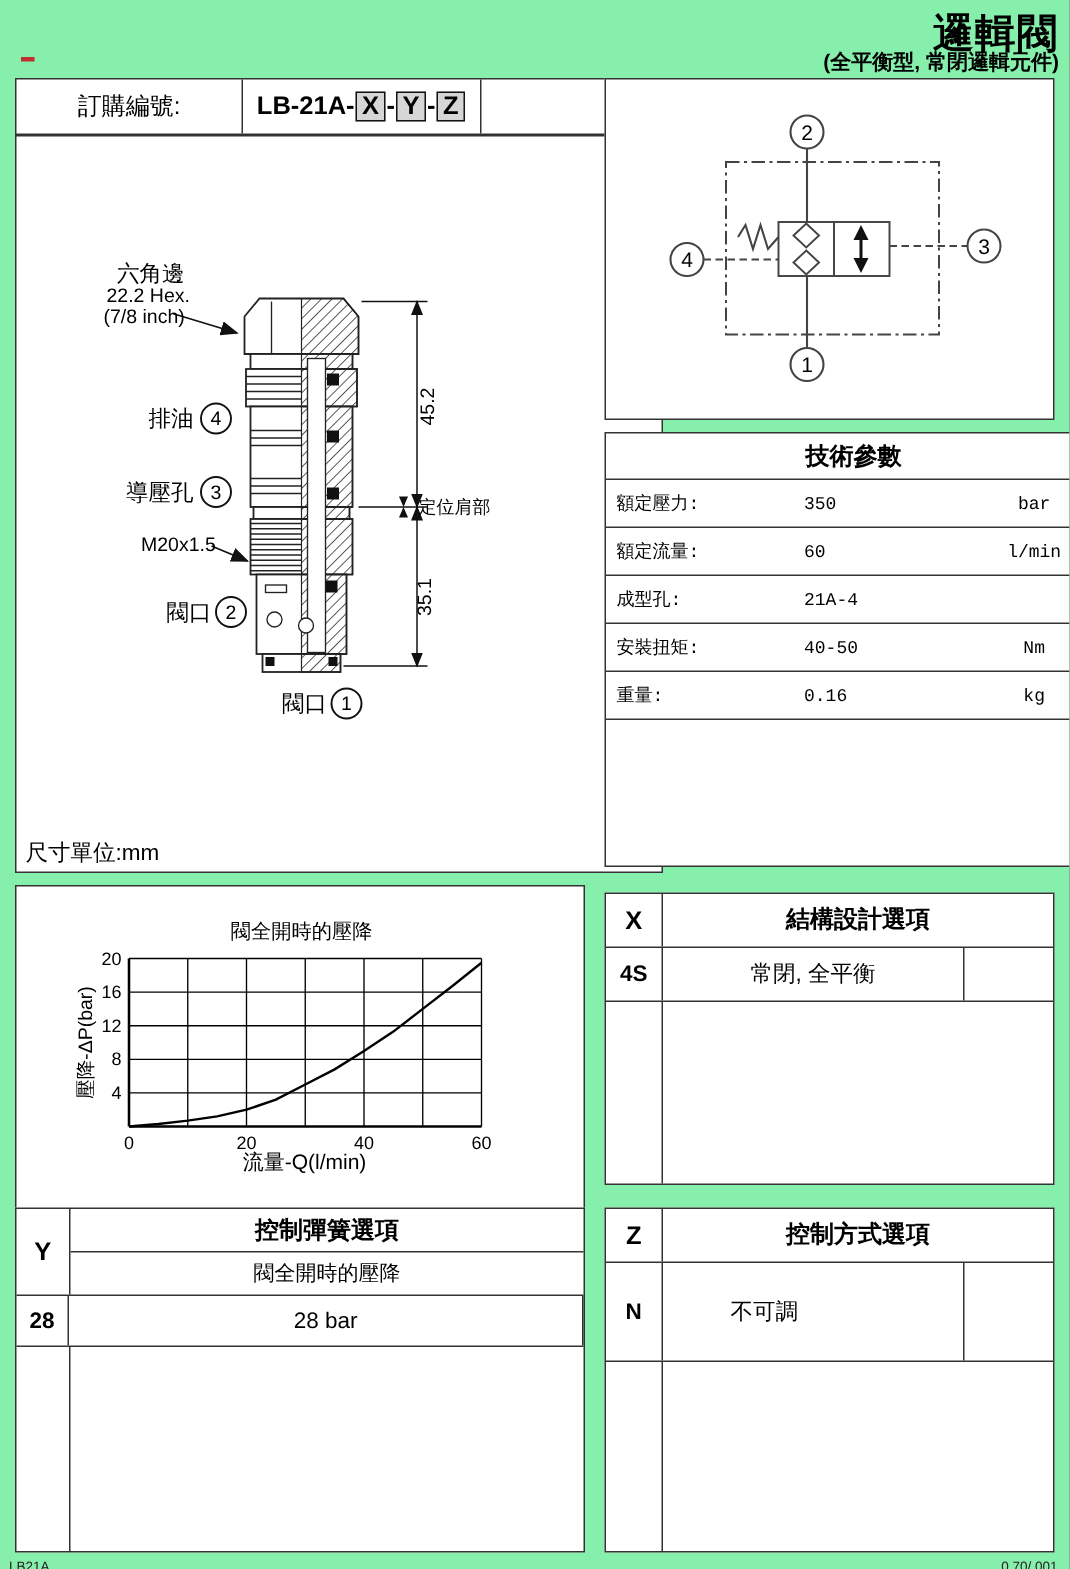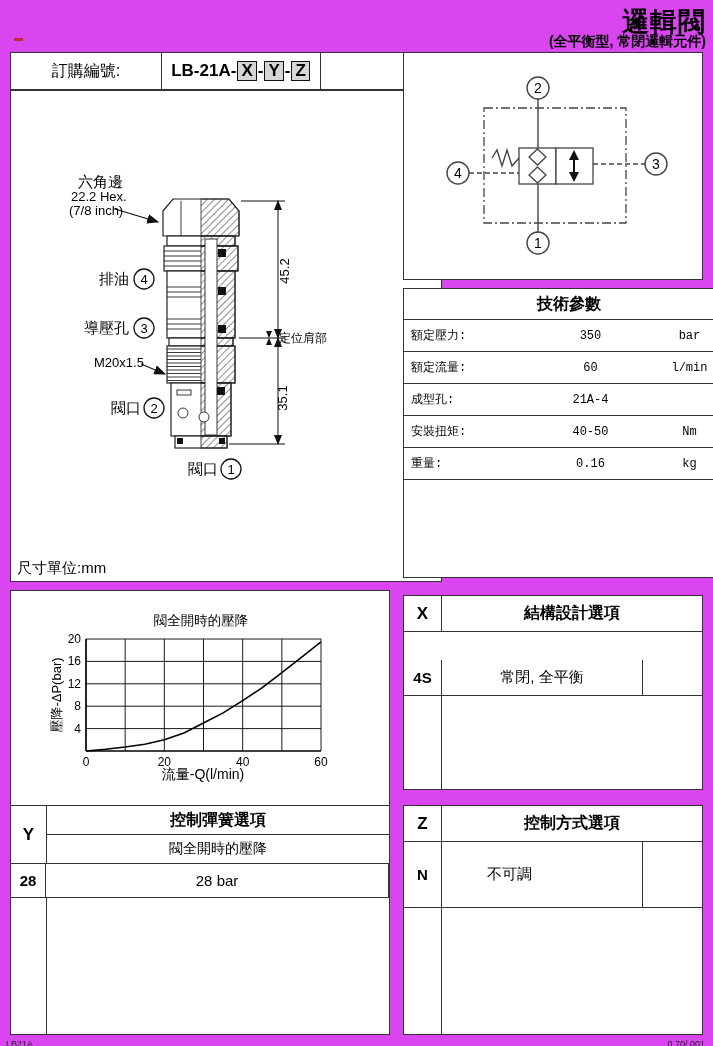--- a/index.html
+++ b/index.html
@@ -1,16 +1,16 @@
 <!DOCTYPE html>
 <html><head>
 <meta charset="utf-8">
 <style>
   html,body{margin:0;padding:0;background:#888;}
-  .page{position:relative;width:713px;height:1046px;background:#d946ef;overflow:hidden;
+  .page{position:relative;width:713px;height:1046px;background:#86efac;overflow:hidden;
         font-family:"Liberation Sans",sans-serif;color:#000;}
   .box{position:absolute;border:1px solid #333;background:#fff;box-sizing:border-box;}
   
   .pg-title{position:absolute;top:4px;right:7px;font-size:27px;font-weight:bold;letter-spacing:1px;}
   .pg-subtitle{position:absolute;top:33px;right:7px;font-size:14px;font-weight:bold;}
   .red-mark{position:absolute;left:14px;top:38px;width:9px;height:3px;background:#c03030;}
   
   .order{left:10px;top:52px;width:432px;height:38px;display:flex;}
   .order-label{flex:0 0 150px;border-right:1px solid #333;display:flex;align-items:center;justify-content:center;font-size:16px;}
   .order-code{flex:0 0 158px;border-right:1px solid #333;display:flex;align-items:center;justify-content:center;font-size:17px;font-weight:bold;}
@@ -19,21 +19,21 @@
   
   .drawbox{left:10px;top:90px;width:432px;height:492px;}
   .chartbox{left:10px;top:590px;width:380px;height:224px;}
   
   .symbox{left:403px;top:52px;width:300px;height:228px;}
   .tech{left:403px;top:288px;width:332px;height:290px;font-family:Liberation Mono, monospace;}
   .tech-header{height:30px;border-bottom:1px solid #333;display:flex;align-items:center;justify-content:center;
                font-size:16px;font-weight:bold;}
   .tech-row{height:31px;border-bottom:1px solid #333;display:flex;align-items:center;font-size:12px;}
   .t-label{flex:0 0 40%;padding-left:7px;box-sizing:border-box;}
-  .t-value{flex:0 0 33%;text-align:center;}
+  .t-value{flex:0 0 33%;text-align:left;}
   .t-unit{flex:1;text-align:center;}
   
   .opt{display:flex;flex-direction:column;}
   .opt-hrow{display:flex;border-bottom:1px solid #333;}
   .opt-code{border-right:1px solid #333;display:flex;align-items:center;justify-content:center;font-weight:bold;}
   .opt-title{flex:1;display:flex;align-items:center;justify-content:center;font-size:16px;font-weight:bold;}
   .opt-sub{flex:1;display:flex;align-items:center;justify-content:center;font-size:14px;}
   .opt-drow{display:flex;border-bottom:1px solid #333;}
   .opt-desc{display:flex;align-items:center;font-size:15px;}
   .opt-endcell{border-left:1px solid #333;}
@@ -278,21 +278,21 @@
         <text x="70" y="52" text-anchor="end" font-size="12">20</text>
         <polyline points="75,160 94.58333333333333,158.32 114.16666666666666,156.08 133.75,153.28 153.33333333333331,148.8 172.91666666666669,142.07999999999998 192.5,132 212.08333333333334,121.92 231.66666666666666,109.6 251.25,96.72 270.83333333333337,81.60000000000001 290.41666666666663,66.48 310,50.8" fill="none" stroke="#000" stroke-width="1.6"></polyline>
       </svg>
   </div>
 
   <div class="box opt xtab">
     <div class="opt-hrow" style="height:35px;">
       <div class="opt-code" style="width:37px;font-size:17px;">X</div>
       <div class="opt-title">結構設計選項</div>
     </div>
-    <div class="opt-drow" style="height:35px;margin-top:28px;">
+    <div class="opt-drow" style="height:35px;">
       <div class="opt-code" style="width:37px;font-size:15px;">4S</div>
       <div class="opt-desc" style="width:200px;justify-content:center;">常閉, 全平衡</div>
       <div class="opt-endcell" style="flex:1;"></div>
     </div>
     <div class="opt-rest">
       <div class="lcol" style="width:37px;"></div>
     </div>
   </div>
 
   <div class="box opt ytab">

